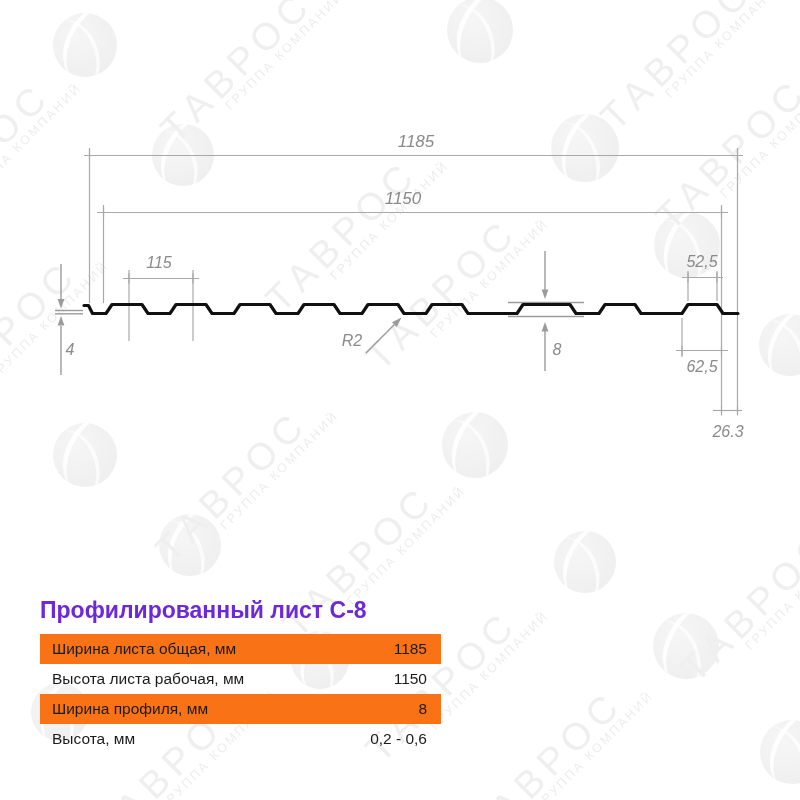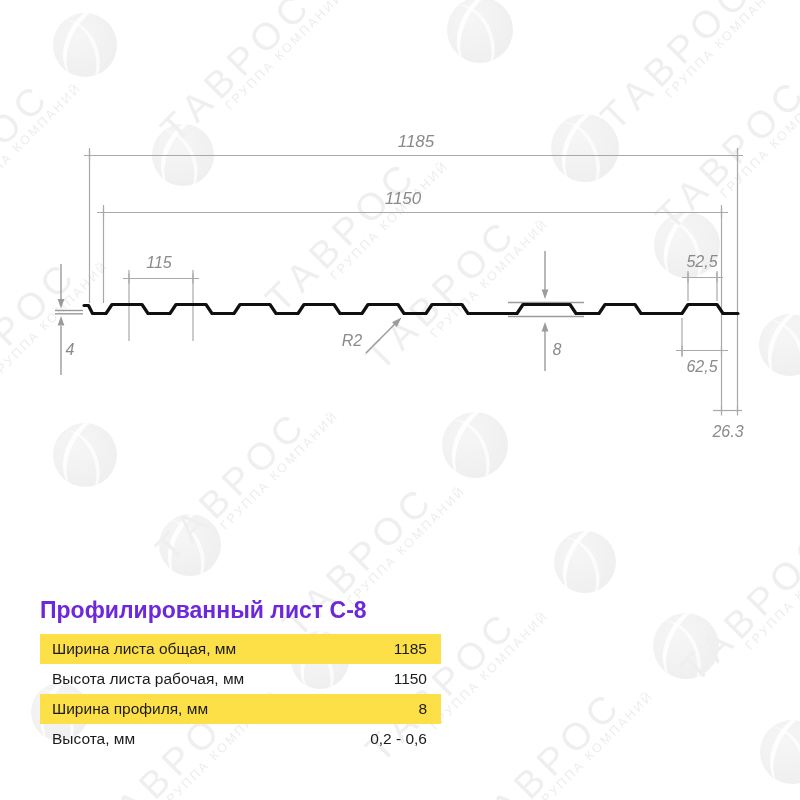--- a/index.html
+++ b/index.html
@@ -46,21 +46,21 @@
   
   .spec{position:absolute;left:40px;top:600px;width:401px;z-index:2;}
   .spec-title{
     font-size:23px;font-weight:700;color:#6d28d9;line-height:20px;margin:0 0 14px 0;
   }
   .spec-table{width:100%;}
   .spec-row{
     display:flex;align-items:center;height:30px;
     font-size:15.5px;color:#1b1b1b;padding:0;
   }
-  .spec-row.striped{background:#fde047;}
+  .spec-row.striped{background:#f97316;}
   .spec-label{flex:1;padding-left:12px;}
   .spec-value{padding-right:14px;text-align:right;}
 </style>
 </head>
 <body>
 
 <div class="wm-layer">
 
   <div class="globe" style="left:85px;top:45px;width:64px;height:64px;"></div>
   <div class="globe" style="left:480px;top:30px;width:66px;height:66px;"></div>

